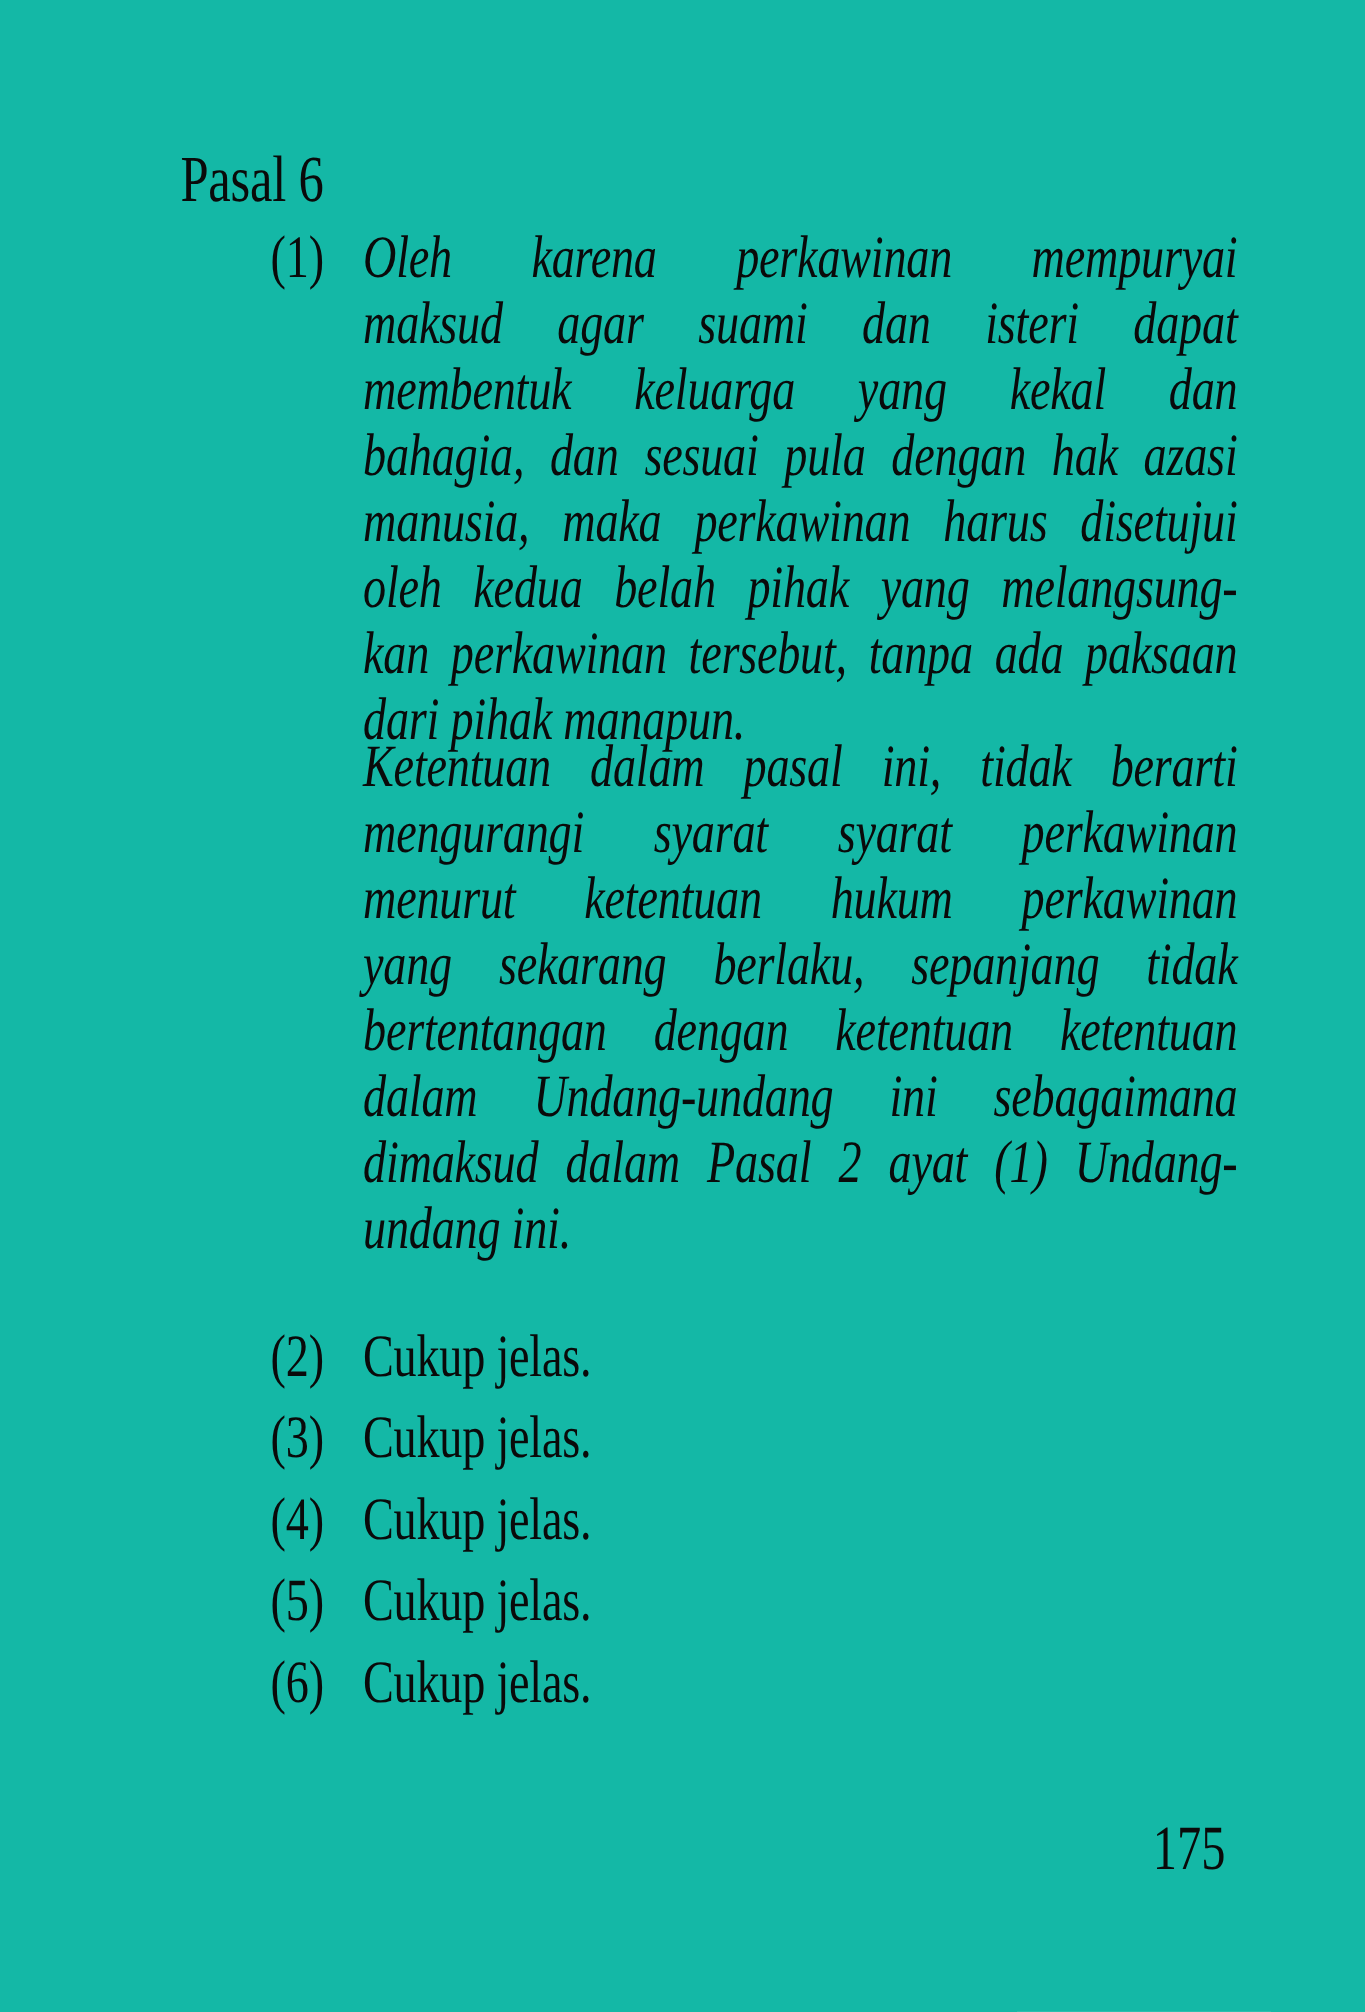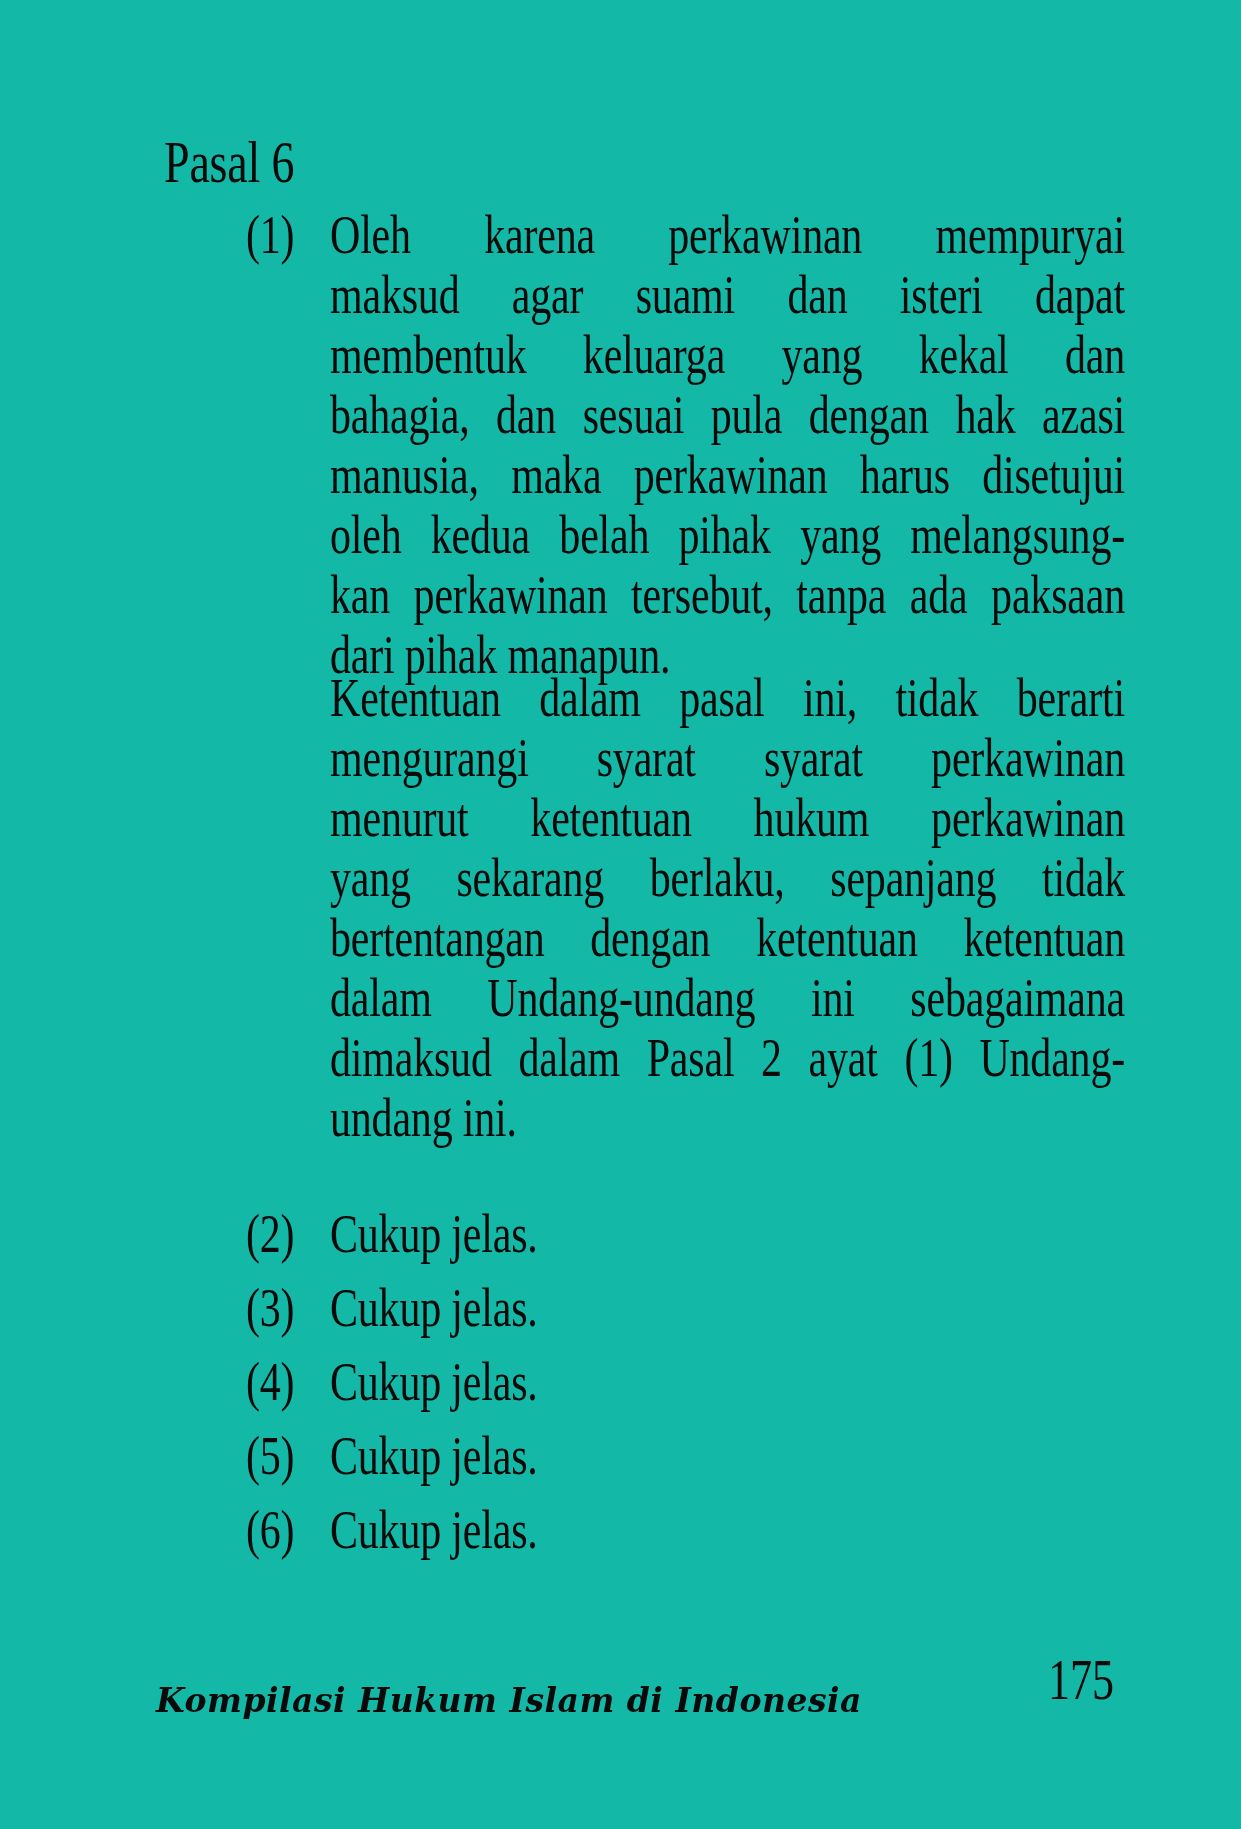--- a/index.html
+++ b/index.html
@@ -35,20 +35,21 @@
     transform: scaleY(1.3);
     letter-spacing: -0.2px;
   }
   .para {
     position: absolute;
     left: 330px;
     width: 795px;
     font-size: 42px;
     line-height: 60px;
     letter-spacing: -0.2px;
+    font-style: italic;
   }
   .ln {
     height: 60px;
     text-align: justify;
     text-align-last: left;
     transform: scaleY(1.3);
   }
   .ln.j {
     text-align-last: justify;
   }
@@ -121,16 +122,15 @@
 
   <div class="num" style="top:1352px">(4)</div>
   <div class="itxt" style="top:1352px">Cukup jelas.</div>
 
   <div class="num" style="top:1426px">(5)</div>
   <div class="itxt" style="top:1426px">Cukup jelas.</div>
 
   <div class="num" style="top:1500px">(6)</div>
   <div class="itxt" style="top:1500px">Cukup jelas.</div>
 
-  <div class="footer-title">Kompilasi Hukum Islam di Indonesia</div>
   <div class="pagenum">175</div>
 
 </div>
 
 </body></html>

